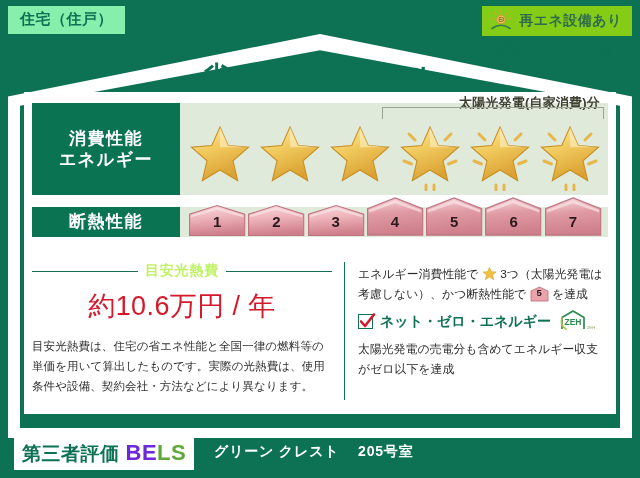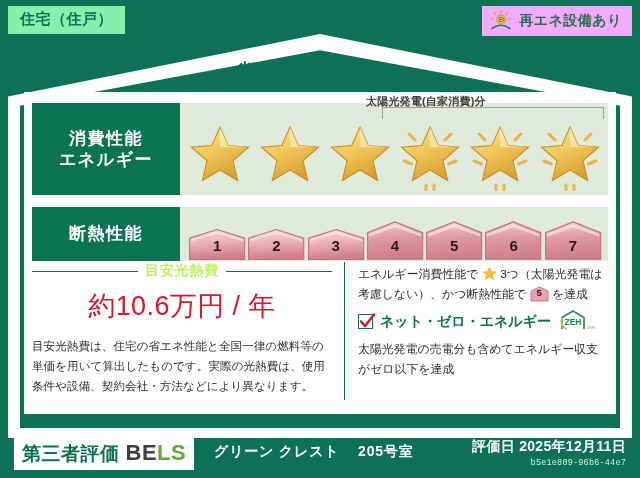--- a/index.html
+++ b/index.html
@@ -39,71 +39,71 @@
     position:absolute; left:8px; top:6px;
     background:#86efac; color:#0d7253;
     font-weight:bold; font-size:15px;
     padding:4px 12px 5px 12px;
     letter-spacing:0.5px;
     white-space:nowrap;
   }
   
   .re-pill {
     position:absolute; right:8px; top:6px;
-    background:#f0abfc;
+    background:#84cc16;
     display:flex; align-items:center; gap:5px;
     padding:3px 10px 3px 6px;
     white-space:nowrap;
   }
   .re-pill .lbl { color:#2f6b4f; font-weight:bold; font-size:14px; letter-spacing:0.5px; }
   .sun-ico { width:26px; height:24px; display:block; }
 
   
   .title-sub {
     position:absolute; left:0; right:0; top:40px;
     text-align:right; color:#0d7253;
     font-size:13px; font-weight:bold; letter-spacing:0.6px;
   }
   .title-main {
     position:absolute; left:0; right:0; top:58px;
     text-align:center; color:#0d7253;
-    font-size:20px; font-weight:bold; letter-spacing:1.2px;
+    font-size:28px; font-weight:bold; letter-spacing:1.2px;
   }
 
   
   .row { position:absolute; display:flex; align-items:stretch; }
   .row-label {
     background:#0a7352; color:#ffffff;
     font-weight:bold; font-size:17px; letter-spacing:1.5px;
     display:flex; flex-direction:column; align-items:center; justify-content:center;
     line-height:1.25;
   }
   .row-body { background:#dfeadb; position:relative; flex:1; }
 
   
   #row-energy { left:32px; top:103px; width:576px; height:92px; }
   #row-energy .row-label { width:148px; }
 
   
-  #row-insul { left:32px; top:207px; width:576px; height:54px; }
+  #row-insul { left:32px; top:207px; width:576px; height:30px; }
   #row-insul .row-label { width:148px; }
 
   
   .stars {
     position:absolute; left:6px; top:16px; right:4px; bottom:2px;
     display:flex; align-items:center; gap:2px;
   }
   .star-wrap { position:relative; width:68px; height:70px; flex:0 0 auto; }
   .star-wrap svg { position:absolute; left:0; top:0; width:68px; height:70px; }
 
   
   .solar-note {
-    position:absolute; top:-9px; right:20px; width:222px;
-    text-align:left; color:#3f3f32;
-    font-size:11px; font-weight:bold; letter-spacing:0.2px;
+    position:absolute; top:-9px; right:8px; width:222px;
+    text-align:right; color:#3f3f32;
+    font-size:13px; font-weight:bold; letter-spacing:0.2px;
   }
   .solar-bracket {
     position:absolute; top:4px; right:4px; width:222px; height:12px;
     border:1px solid #9aa593; border-bottom:none;
   }
 
   
   .chips {
     position:absolute; left:8px; top:0; right:6px; bottom:0;
     display:flex; align-items:flex-end; gap:1px;
@@ -162,21 +162,21 @@
 
   
   .footer { position:absolute; left:0; right:0; bottom:0; height:48px; }
   .bels-pill {
     position:absolute; left:14px; top:8px;
     background:#ffffff; display:flex; align-items:baseline; gap:6px;
     padding:2px 8px 3px 8px;
   }
   .bels-pill .eval { color:#0d7253; font-weight:bold; font-size:19px; letter-spacing:0.5px; }
   .bels-pill .bels { font-weight:bold; font-size:22px; letter-spacing:0.5px; }
-  .bels-pill .bels .b1 { color:#404040; }
+  .bels-pill .bels .b1 { color:#6d28d9; }
   .bels-pill .bels .b2 { color:#5fa83c; }
   .bldg {
     position:absolute; left:214px; top:13px;
     color:#ffffff; font-size:14px; font-weight:bold; letter-spacing:0.8px;
     white-space:nowrap;
   }
   .bldg .room { margin-left:14px; }
   .eval-date {
     position:absolute; right:14px; top:8px; text-align:right; color:#ffffff;
   }
@@ -498,19 +498,15 @@
 
   <div class="footer">
     <div class="bels-pill">
       <span class="eval">第三者評価</span>
       <span class="bels"><span class="b1">BE</span><span class="b2">LS</span></span>
     </div>
     <div class="bldg">
       <span>グリーン クレスト</span>
       <span class="room">205号室</span>
     </div>
-    <div class="eval-date">
-      <div class="d">評価日 2025年12月11日</div>
-      <div class="id">b5e1e809-96b6-44e7</div>
-    </div>
   </div>
 
 </div>
 
 </body></html>

